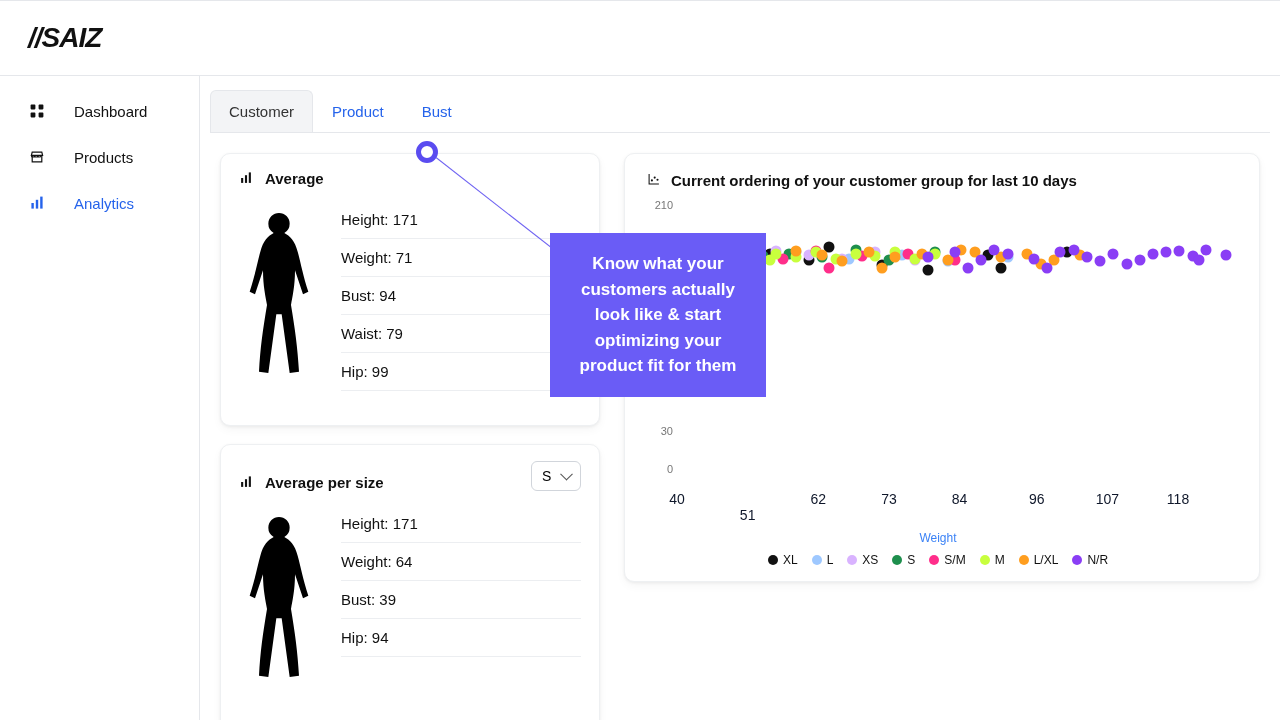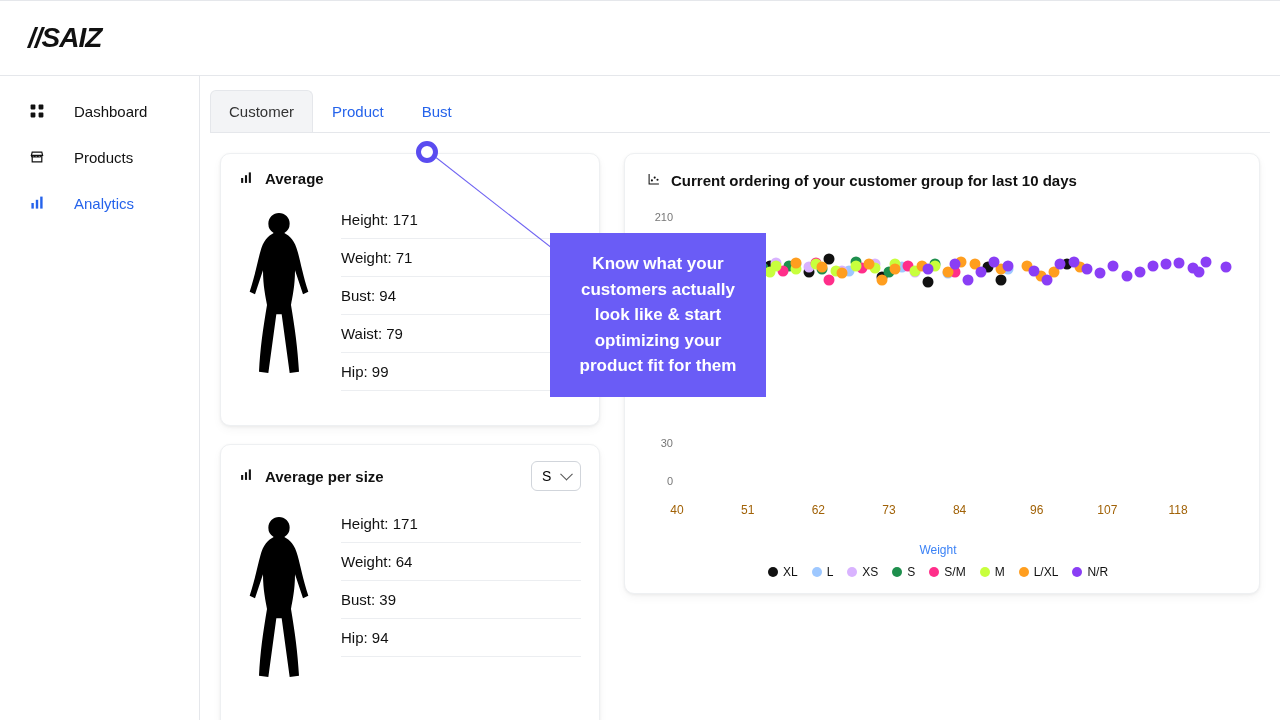--- a/index.html
+++ b/index.html
@@ -11,39 +11,39 @@
   .side-item { display: flex; align-items: center; gap: 28px; padding: 14px 0 14px 28px; font-size: 15px; color: #111; cursor: pointer; }
   .side-item.active { color: #2563eb; }
   .side-icon { width: 18px; height: 18px; display: inline-flex; align-items: center; justify-content: center; }
   .main { flex: 1; padding: 0 10px 0 10px; overflow: hidden; }
   .tabs { display: flex; border-bottom: 1px solid #e5e7eb; padding-left: 0; margin-top: 14px; }
   .tab { padding: 12px 18px; font-size: 15px; cursor: pointer; border: 1px solid transparent; border-bottom: none; border-top-left-radius: 6px; border-top-right-radius: 6px; color: #2563eb; }
   .tab.active { color: #333; background: #f3f4f6; border-color: #e5e7eb; }
   .content { display: flex; gap: 24px; padding: 20px 10px 0 10px; position: relative; }
   .left-col { width: 380px; display: flex; flex-direction: column; gap: 18px; }
   .card { background: #fff; border: 1px solid #eef0f2; border-radius: 10px; box-shadow: 0 1px 3px rgba(0,0,0,0.06), 0 4px 10px rgba(0,0,0,0.04); padding: 16px 18px 20px; }
-  .card-title-row { display: flex; align-items: center; justify-content: space-between; margin-bottom: 14px; }
+  .card-title-row { display: flex; align-items: flex-end; justify-content: space-between; margin-bottom: 14px; }
   .card-title { display: flex; align-items: center; gap: 10px; font-weight: 700; font-size: 15px; }
   .card-title .icon { width: 16px; height: 16px; }
   .size-select { border: 1px solid #d1d5db; border-radius: 6px; padding: 6px 28px 6px 10px; font-size: 14px; background: #fff; appearance: none; position: relative; }
   .select-wrap { position: relative; }
   .select-wrap::after { content: ""; position: absolute; right: 10px; top: 50%; width: 8px; height: 8px; border-right: 1.5px solid #555; border-bottom: 1.5px solid #555; transform: translateY(-70%) rotate(45deg); pointer-events: none; }
   .card-body { display: flex; gap: 22px; }
   .silhouette { width: 80px; flex-shrink: 0; }
   .metrics { flex: 1; }
   .metric { padding: 10px 0; border-bottom: 1px solid #eceef1; font-size: 15px; }
   .right-col { flex: 1; }
   .chart-card { padding: 18px 20px 14px 12px; }
-  .chart-title { display: flex; align-items: center; gap: 10px; font-weight: 700; font-size: 15px; margin-left: 10px; margin-bottom: 34px; }
+  .chart-title { display: flex; align-items: center; gap: 10px; font-weight: 700; font-size: 15px; margin-left: 10px; margin-bottom: 22px; }
   .chart-area { position: relative; width: 100%; height: 300px; }
   .chart-y-labels { position: absolute; left: 6px; top: 0; bottom: 30px; width: 30px; color: #777; font-size: 11px; }
   .chart-y-labels div { position: absolute; right: 0; transform: translateY(-50%); }
   .plot { position: absolute; left: 40px; right: 0; top: 0; bottom: 30px; }
   .dot { position: absolute; width: 11px; height: 11px; border-radius: 50%; transform: translate(-50%, 50%); }
-  .chart-x-labels { position: absolute; left: 40px; right: 16px; bottom: 0; height: 24px; color: #a16207; font-size: 12px; }
+  .chart-x-labels { position: absolute; left: 40px; right: 16px; bottom: 0; height: 24px; color: #0f172a; font-size: 14px; }
   .chart-x-labels div { position: absolute; transform: translateX(-50%); top: 4px; }
   .chart-axis-label { text-align: center; font-size: 12px; font-weight: 400; color: #3b82f6; margin-top: 20px; }
   .legend { display: flex; flex-wrap: wrap; justify-content: center; gap: 14px; margin-top: 8px; font-size: 12px; }
   .legend-item { display: flex; align-items: center; gap: 5px; }
   .legend-dot { width: 10px; height: 10px; border-radius: 50%; }
   
   .annotation { position: absolute; pointer-events: none; }
   .ann-ring { position: absolute; width: 22px; height: 22px; border: 5px solid #5a4cf0; border-radius: 50%; background: #fff; }
   .ann-line { position: absolute; height: 1px; background: #6f63f2; transform-origin: left center; }
   .ann-box { position: absolute; background: #6a5cf6; color: #fff; padding: 18px 20px; font-size: 17px; font-weight: 600; text-align: center; line-height: 1.5; width: 216px; }
@@ -274,21 +274,21 @@
                 <div class="dot" style="background: rgb(138, 62, 245); left: 80%; bottom: 80.4651%;"></div>
                 <div class="dot" style="background: rgb(138, 62, 245); left: 70.5882%; bottom: 85.5814%;"></div>
                 <div class="dot" style="background: rgb(138, 62, 245); left: 51.7647%; bottom: 79.0698%;"></div>
                 <div class="dot" style="background: rgb(138, 62, 245); left: 56.4706%; bottom: 85.5814%;"></div>
                 <div class="dot" style="background: rgb(138, 62, 245); left: 65.8824%; bottom: 79.0698%;"></div>
                 <div class="dot" style="background: rgb(138, 62, 245); left: 75.2941%; bottom: 81.3953%;"></div>
                 <div class="dot" style="background: rgb(138, 62, 245); left: 84.7059%; bottom: 84.186%;"></div>
               </div>
             <div class="chart-x-labels" id="xticks">
                 <div style="left: 0%;">40</div>
-                <div style="left: 12.9412%;">51</div>
+                <div style="left: 12.9412%; margin-top: 16px;">51</div>
                 <div style="left: 25.8824%;">62</div>
                 <div style="left: 38.8235%;">73</div>
                 <div style="left: 51.7647%;">84</div>
                 <div style="left: 65.8824%;">96</div>
                 <div style="left: 78.8235%;">107</div>
                 <div style="left: 91.7647%;">118</div>
               </div>
           </div>
           <div class="chart-axis-label">Weight</div>
           <div class="legend" id="legend">

